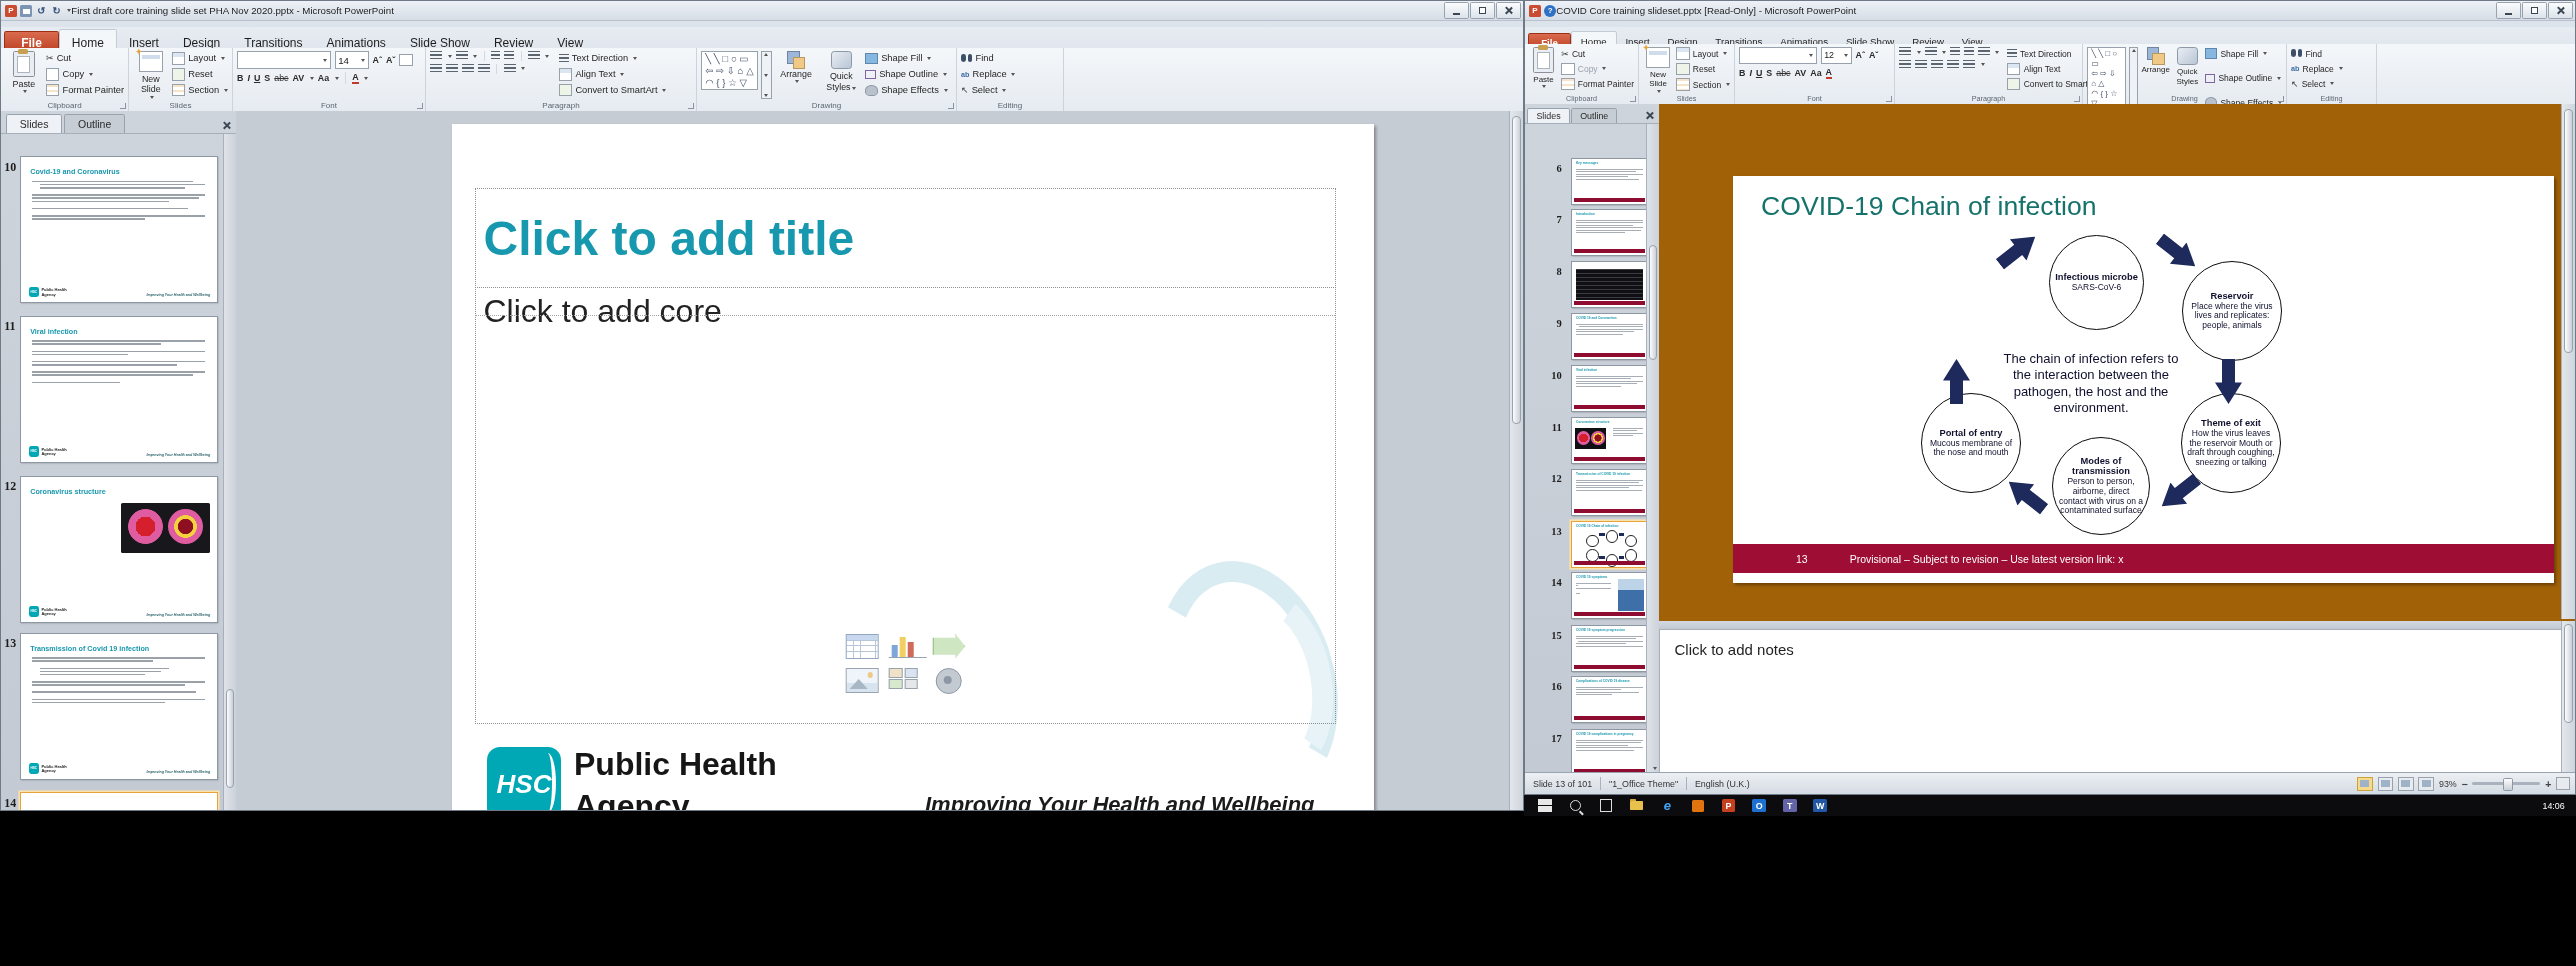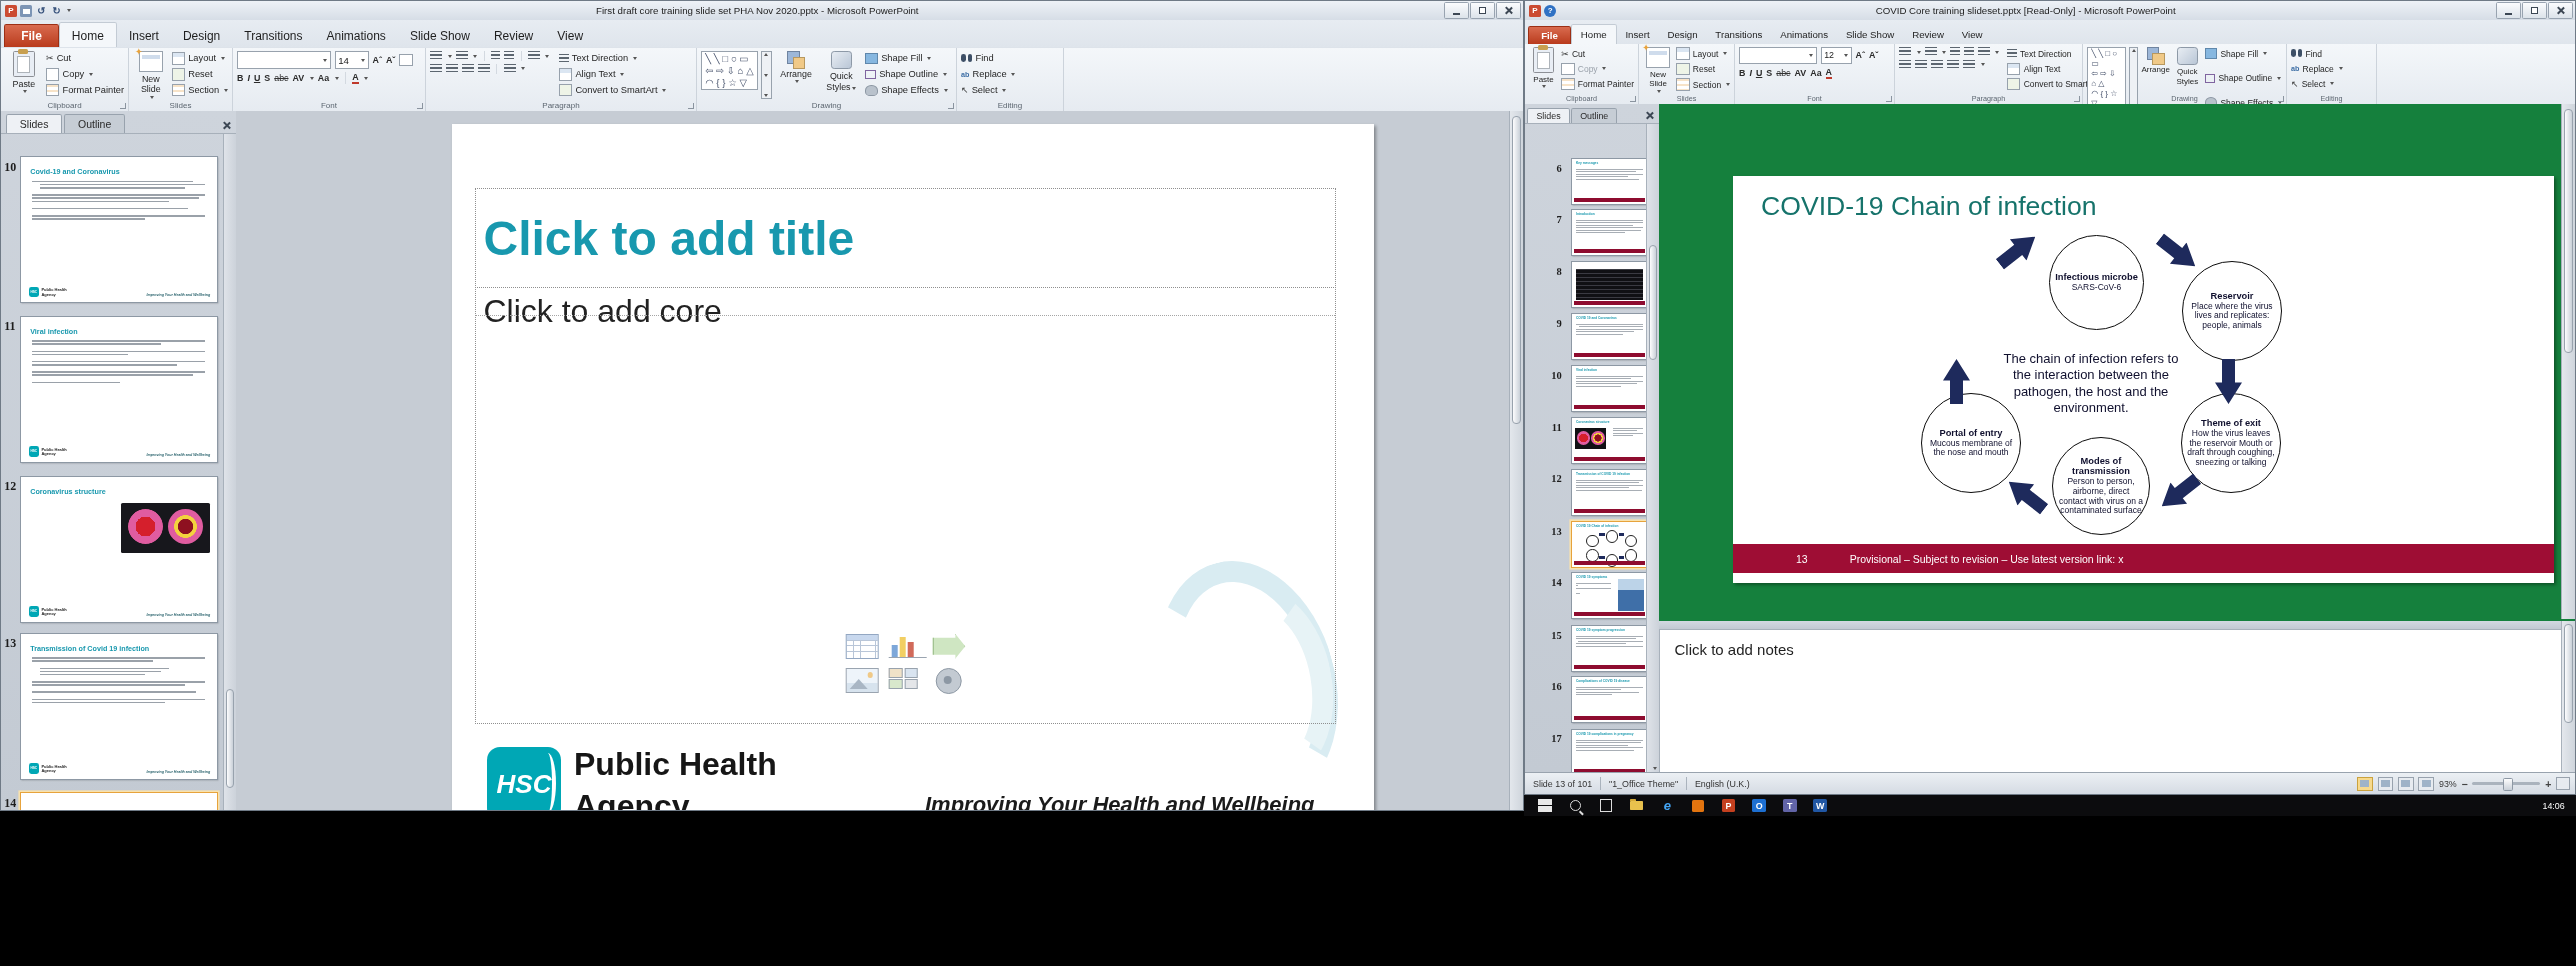--- a/index.html
+++ b/index.html
@@ -6,42 +6,42 @@
   body{width:2576px;height:966px;background:#000;position:relative;overflow:hidden;
        font-family:"Liberation Sans",sans-serif;-webkit-font-smoothing:antialiased;}
   .win{position:absolute;background:#dde3ea;border:0.8px solid #6f7a86;box-sizing:border-box;overflow:hidden;}
   #winL{left:0;top:0;width:1524px;height:811px;}
   #winR{left:1524px;top:0;width:1052px;height:795px;}
 
   
   .titlebar{position:absolute;left:0;top:0;right:0;height:19.3px;
     background:linear-gradient(#eef2f7,#d6dde6);border-bottom:0.8px solid #b9c2cc;
     display:flex;align-items:center;}
-  .tb-title{flex:1;text-align:center;font-size:9.7px;color:#1c1c1c;white-space:nowrap;overflow:hidden;}
+  .tb-title{flex:1;text-align:left;font-size:9.7px;color:#1c1c1c;white-space:nowrap;overflow:hidden;}
   .qat{display:flex;align-items:center;gap:3.2px;padding-left:4px;}
   .qicon{width:12px;height:12px;border-radius:1.6px;display:flex;align-items:center;justify-content:center;
     font-size:8px;font-weight:bold;color:#fff;}
   .q-pp{background:#cb4b32;}
   .q-save{background:#7d95b5;position:relative;}
   .q-save::after{content:"";position:absolute;left:2.4px;top:4.8px;width:7.2px;height:4.8px;background:#fff;}
   .q-undo,.q-redo{color:#35507a;background:transparent;font-weight:bold;font-size:9.7px;}
   .q-help{background:#2f71c4;border-radius:50%;}
   .winbtns{display:flex;margin-right:2.4px;}
   .wbtn{width:23px;height:14.5px;margin-left:0.8px;border:0.8px solid #98a3b0;border-radius:1.6px;
     background:linear-gradient(#fbfcfe,#dce3ea);display:flex;align-items:center;justify-content:center;}
   .g-min{width:7.2px;height:2.4px;background:#3c4754;margin-top:6.4px;}
   .g-max{width:7.2px;height:6.4px;border:1.6px solid #3c4754;box-sizing:border-box;background:#fff;}
   .g-close{position:relative;width:8.9px;height:8.9px;}
   .g-close::before,.g-close::after{content:"";position:absolute;left:4px;top:0;width:1.6px;height:8.9px;background:#3c4754;}
   .g-close::before{transform:rotate(45deg);}
   .g-close::after{transform:rotate(-45deg);}
 
   
   .tabrow{position:absolute;left:0;right:0;display:flex;align-items:flex-end;
-    background:linear-gradient(#e7ecf2,#dfe5ec);padding-left:3.2px;}
+    background:linear-gradient(#e7ecf2,#dfe5ec);padding-left:3.2px;margin-top:7px;}
   #winL .tabrow{top:19.3px;height:27px;font-size:12px;}
   #winR .tabrow{top:19.3px;height:24px;font-size:9.7px;}
   .filetab{color:#fff;font-weight:bold;border-radius:2.4px 2.4px 0 0;
     background:linear-gradient(#d96b4f,#b93b1d);border:0.8px solid #9c2f15;border-bottom:none;}
   #winL .filetab{padding:4.8px 16px 4px;}
   #winR .filetab{padding:3.2px 12px 3.2px;}
   .rtab{color:#1e1e1e;}
   #winL .rtab{padding:5.6px 12px 4.8px;}
   #winR .rtab{padding:4px 8.9px 4px;}
   .rtab.active{background:#f4f7fa;border:0.8px solid #c3cbd4;border-bottom:none;border-radius:2.4px 2.4px 0 0;}
@@ -198,21 +198,21 @@
   .rvirus::before{left:1.6px;background:radial-gradient(circle,#d51f2c 0 45%,#e05ca0 45% 75%,#101014 77%);}
   .rvirus::after{left:16px;background:radial-gradient(circle,#8e1020 0 35%,#f3d23e 37% 50%,#e05ca0 52% 75%,#101014 77%);}
   .rdiag{position:absolute;left:4.8px;top:8px;right:4.8px;bottom:8px;}
   .rdiag i{position:absolute;width:10.5px;height:10.5px;border:0.8px solid #222;border-radius:50%;background:#fff;}
   .rdiag em{position:absolute;width:5.6px;height:3.2px;background:#1e2a5c;}
   .pscroll{position:absolute;right:0;top:20px;bottom:0;width:12px;background:linear-gradient(90deg,#dfe3e9,#ccd2da);border-left:0.8px solid #a8b1bb;}
   .pscroll .vthumb{top:141px;height:105px;}
   .pdown{position:absolute;right:2.4px;bottom:3.2px;}
 
   
-  .workR{position:absolute;left:134px;top:103px;right:0;bottom:21px;background:#15803d;}
+  .workR{position:absolute;left:134px;top:103px;right:0;bottom:21px;background:#a16207;}
   .slideR{position:absolute;left:74px;top:72px;width:821px;height:407px;background:#fff;box-shadow:1.6px 1.6px 3.2px rgba(0,0,0,.35);}
   .slideR-title{position:absolute;left:28px;top:14.5px;font-size:26.6px;color:#16736b;}
   .circ{position:absolute;border:1.6px solid #0b0b0b;border-radius:50%;background:#fff;box-sizing:border-box;
     display:flex;flex-direction:column;align-items:center;justify-content:center;text-align:center;color:#10102e;padding:4.8px;}
   .circ b{font-size:9.3px;line-height:1.15;}
   .circ span{font-size:8.5px;line-height:1.15;}
   .chain-center{position:absolute;left:266px;top:175px;width:184px;text-align:center;font-size:13px;color:#10102e;line-height:1.25;}
   .barrow{position:absolute;width:45px;height:27px;background:#1e2a5c;
     clip-path:polygon(0 26%,52% 26%,52% 0,100% 50%,52% 100%,52% 74%,0 74%);}
   .sbanner{position:absolute;left:0;right:0;top:368px;height:29px;background:#9e0d34;color:#fff;display:flex;align-items:center;}

